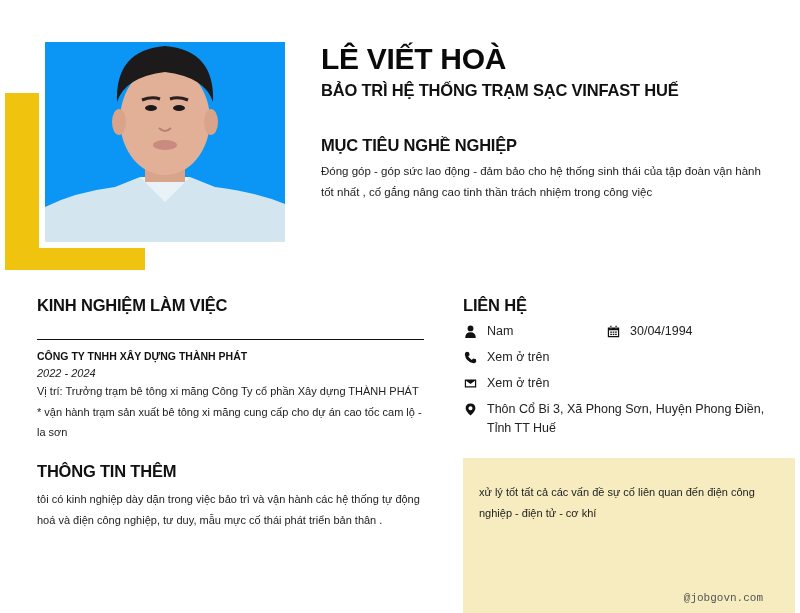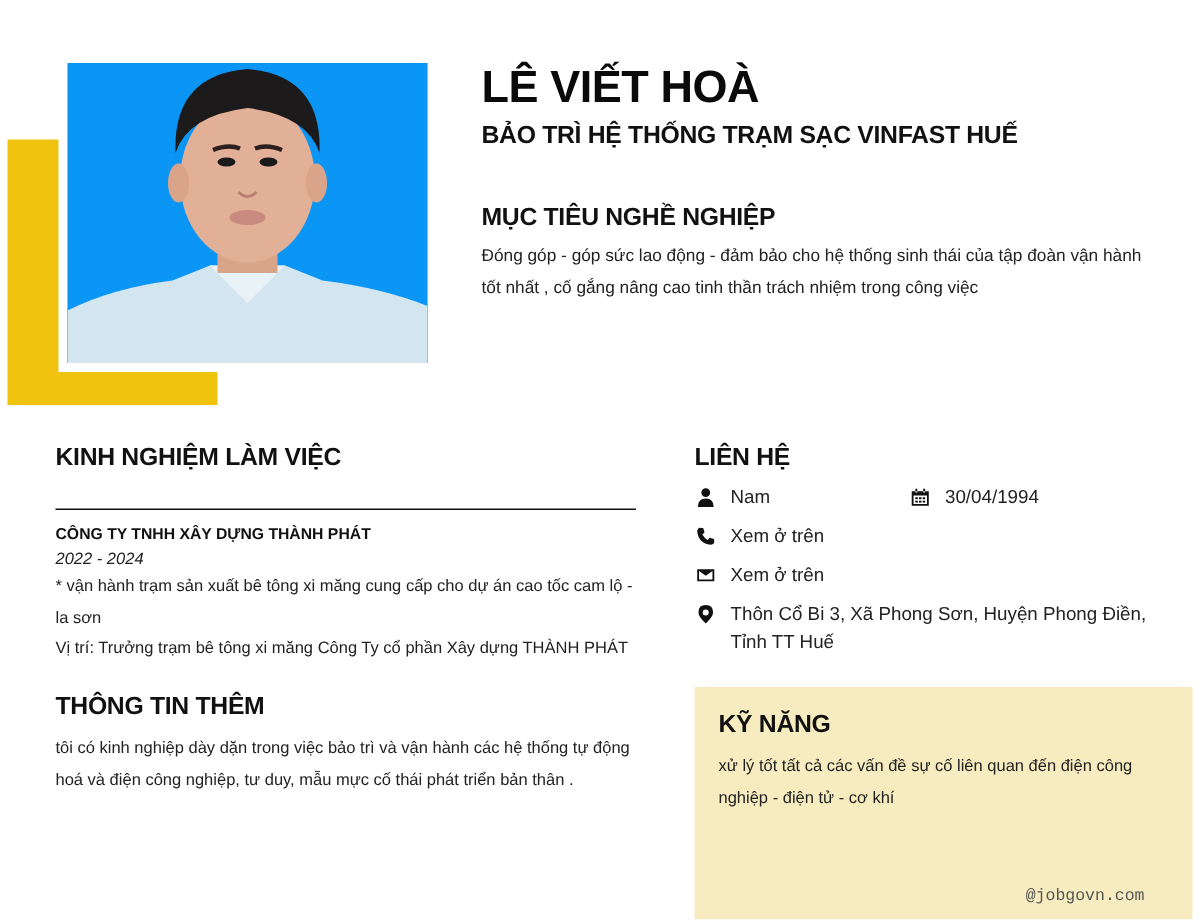--- a/index.html
+++ b/index.html
@@ -69,22 +69,22 @@
 
 <div class="objective-heading">MỤC TIÊU NGHỀ NGHIỆP</div>
 <div class="objective-text">Đóng góp - góp sức lao động - đảm bảo cho hệ thống sinh thái của tập đoàn vận hành tốt nhất ,  cố gắng nâng cao tinh thần trách nhiệm trong công việc</div>
 
 <div class="left-col">
   <div class="section-heading exp-heading">KINH NGHIỆM LÀM VIỆC</div>
   <div>
     <div class="company">CÔNG TY TNHH XÂY DỰNG THÀNH PHÁT</div>
     <div class="period">2022 - 2024</div>
     <div class="exp-text">
+      <p>Vị trí: Trưởng trạm bê tông xi măng Công Ty cổ phần Xây dựng THÀNH PHÁT</p>
       <p>* vận hành trạm sản xuất bê tông xi măng cung cấp cho dự án cao tốc cam lộ - la sơn</p>
-      <p>Vị trí: Trưởng trạm bê tông xi măng Công Ty cổ phần Xây dựng THÀNH PHÁT</p>
     </div>
   </div>
   <div class="section-heading more-heading">THÔNG TIN THÊM</div>
   <div class="more-text">tôi có kinh nghiệp dày dặn trong việc bảo trì và vận hành các hệ thống tự động hoá và điện công nghiệp, tư duy, mẫu mực cố thái phát triển bản thân .</div>
 </div>
 
 <div class="contact">
   <div class="section-heading">LIÊN HỆ</div>
 
   <div class="contact-row">
@@ -135,16 +135,15 @@
     <span class="icon">
       <svg viewBox="0 0 16 16">
           <path d="M8 0.5 Q14 0.5 14 6.5 Q14 10 8 15.5 Q2 10 2 6.5 Q2 0.5 8 0.5 Z M8 4 A2.5 2.5 0 1 0 8 9 A2.5 2.5 0 1 0 8 4 Z" fill-rule="evenodd"></path>
         </svg>
     </span>
     <span>Thôn Cổ Bi 3, Xã Phong Sơn, Huyện Phong Điền, Tỉnh TT Huế</span>
   </div>
 </div>
 
 <div class="skills">
-  <div class="section-heading">KỸ NĂNG</div>
   <div class="skills-text"> xử lý tốt tất cả các vấn đề sự cố liên quan đến điện công nghiệp - điện tử - cơ khí</div>
   <div class="watermark">@jobgovn.com</div>
 </div>
 
 </body></html>

